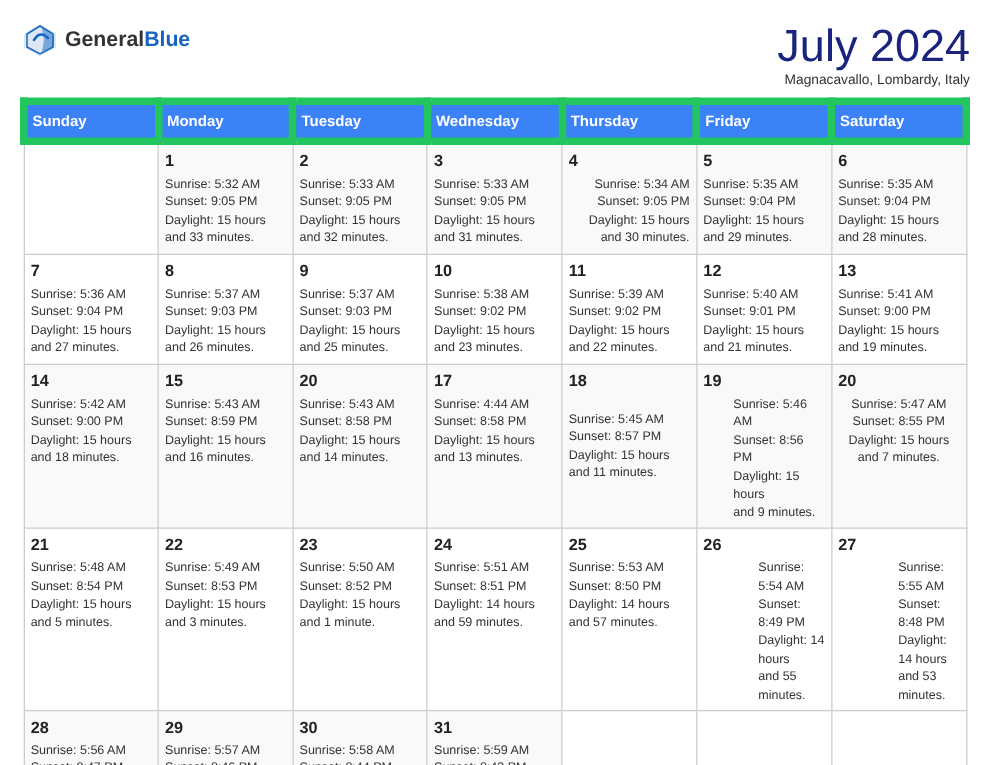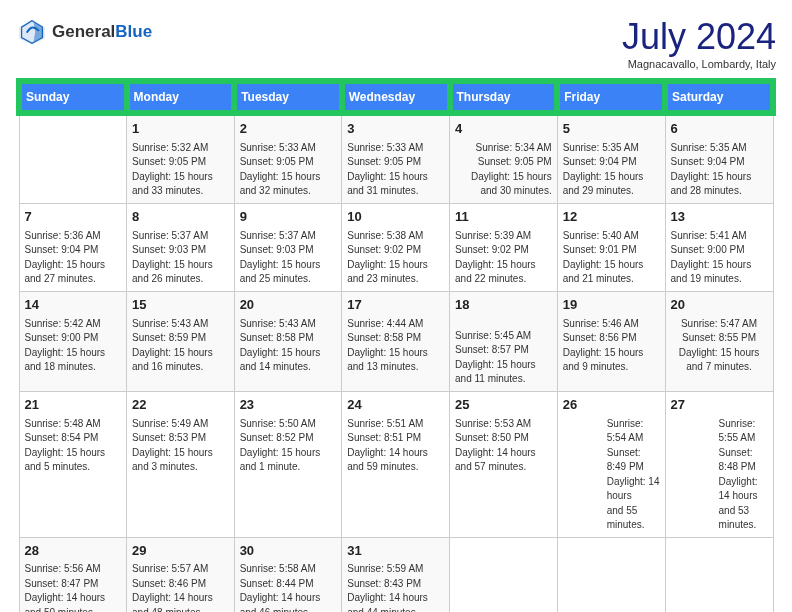--- a/index.html
+++ b/index.html
@@ -245,21 +245,21 @@
         </td>
         <td>
           <span class="day-number">18</span>
           <div class="day-info" style="white-space: pre-line; margin-top: 14px;">Sunrise: 5:45 AM
 Sunset: 8:57 PM
 Daylight: 15 hours
 and 11 minutes.</div>
         </td>
         <td>
           <span class="day-number">19</span>
-          <div class="day-info" style="white-space: pre-line;">Sunrise: 5:46 AM
+          <div class="day-info" style="white-space: pre-line; margin-left: 24px;">Sunrise: 5:46 AM
 Sunset: 8:56 PM
 Daylight: 15 hours
 and 9 minutes.</div>
         </td>
         <td>
           <span class="day-number">20</span>
           <div class="day-info" style="white-space: pre-line; text-align: center;">Sunrise: 5:47 AM
 Sunset: 8:55 PM
 Daylight: 15 hours
 and 7 minutes.</div>

